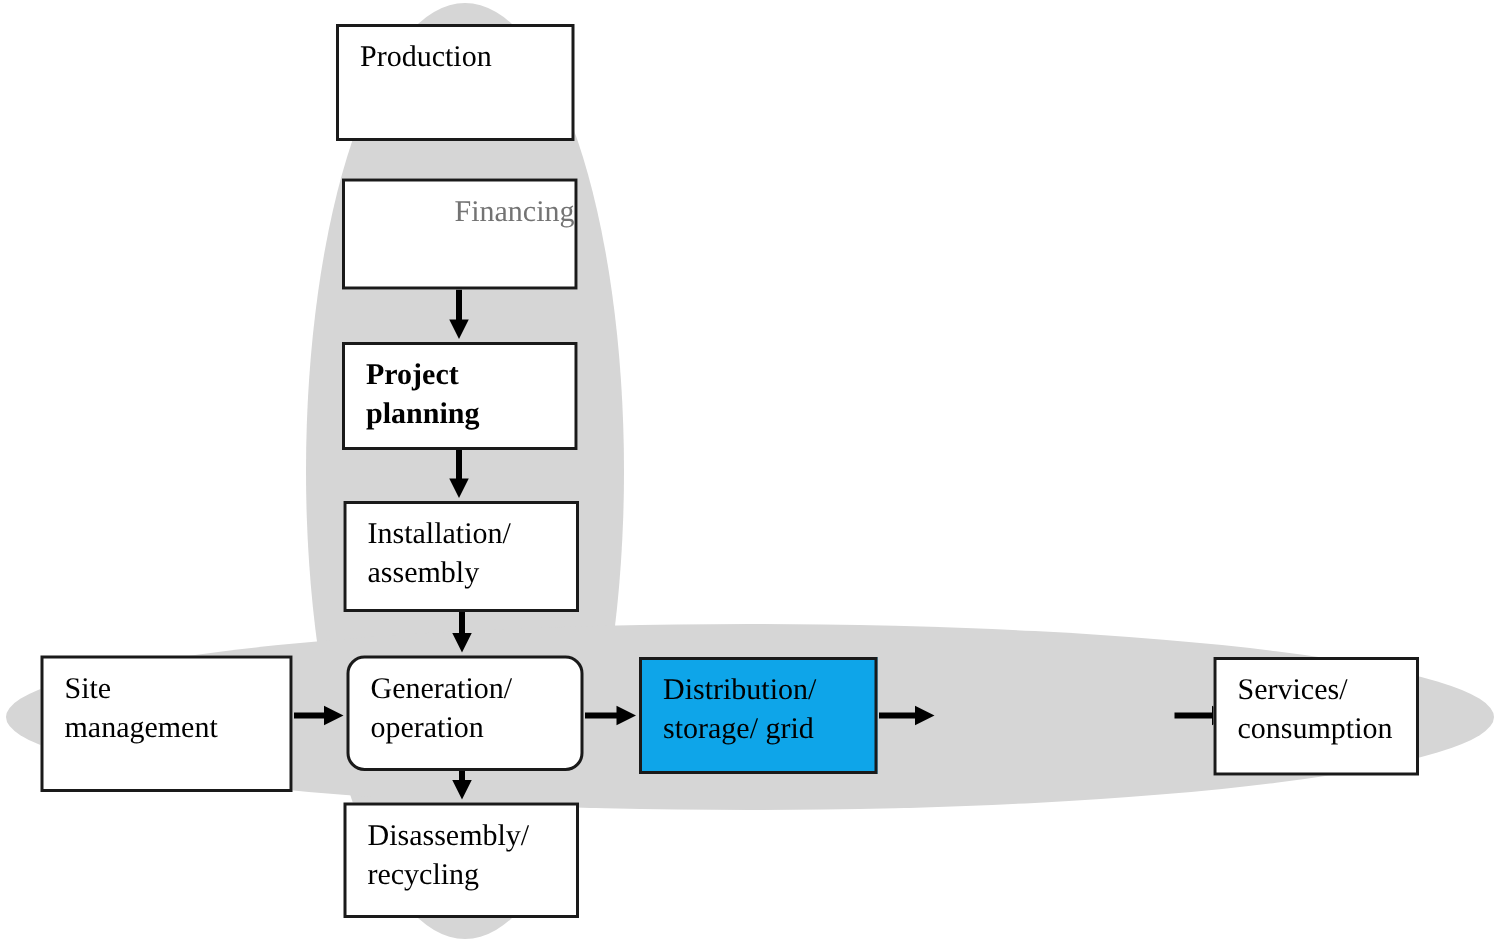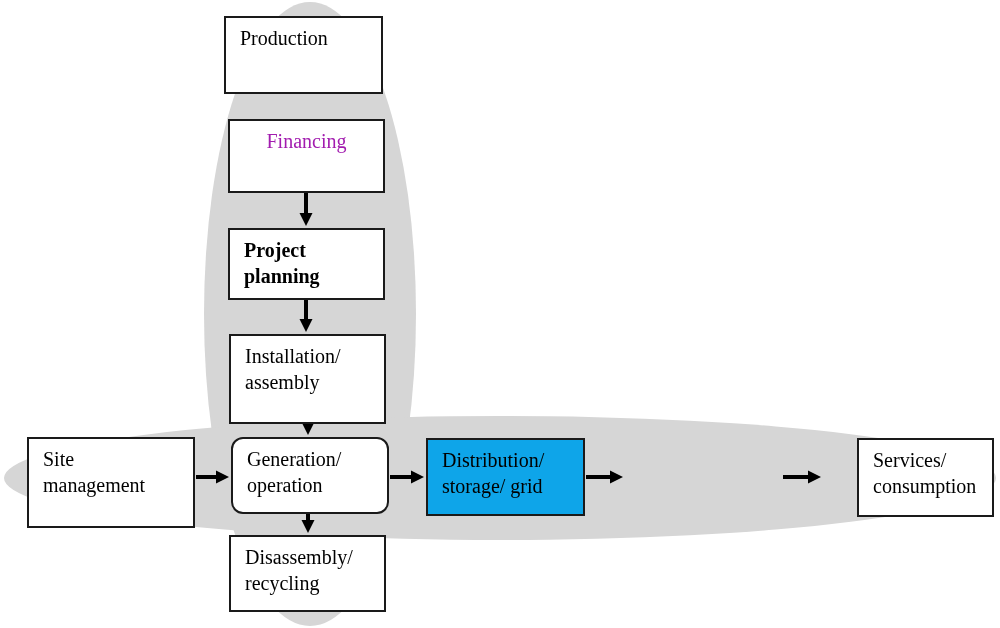--- a/index.html
+++ b/index.html
@@ -90,28 +90,28 @@
         <line x1="586" y1="477" x2="611" y2="477" stroke="#000000" stroke-width="4"></line>
         <polygon points="610,470.5 610,483.5 623,477" fill="#000000"></polygon>
       </g>
       <g>
         <line x1="783" y1="477" x2="809" y2="477" stroke="#000000" stroke-width="4"></line>
         <polygon points="808,470.5 808,483.5 821,477" fill="#000000"></polygon>
       </g>
     </svg>
 
 <div class="node" style="left: 224px; top: 16px; width: 159px; height: 78px; background: rgb(255, 255, 255); border-color: rgb(26, 26, 26); color: rgb(0, 0, 0);"><span>Production</span></div>
-    <div class="node center" style="left: 228px; top: 119px; width: 157px; height: 74px; background: rgb(255, 255, 255); border-color: rgb(26, 26, 26); color: #a21caf;"><span>Financing</span></div>
+    <div class="node center" style="left: 228px; top: 119px; width: 157px; height: 74px; background: rgb(255, 255, 255); border-color: rgb(26, 26, 26); color: #737373; text-align: right;"><span>Financing</span></div>
     <div class="node" style="left: 228px; top: 228px; width: 157px; height: 72px; background: rgb(255, 255, 255); border-color: rgb(26, 26, 26); color: rgb(0, 0, 0); font-weight: bold;"><span>Project
 planning</span></div>
-    <div class="node" style="left: 229px; top: 334px; width: 157px; height: 90px; background: rgb(255, 255, 255); border-color: rgb(26, 26, 26); color: rgb(0, 0, 0);"><span>Installation/
+    <div class="node" style="left: 229px; top: 334px; width: 157px; height: 74px; background: rgb(255, 255, 255); border-color: rgb(26, 26, 26); color: rgb(0, 0, 0);"><span>Installation/
 assembly</span></div>
     <div class="node" style="left: 27px; top: 437px; width: 168px; height: 91px; background: rgb(255, 255, 255); border-color: rgb(26, 26, 26); color: rgb(0, 0, 0);"><span>Site
 management</span></div>
     <div class="node" style="left: 231px; top: 437px; width: 158px; height: 77px; background: rgb(255, 255, 255); border-color: rgb(26, 26, 26); color: rgb(0, 0, 0); border-radius: 12px;"><span>Generation/
 operation</span></div>
     <div class="node" style="left: 426px; top: 438px; width: 159px; height: 78px; background: #0ea5e9; border-color: rgb(26, 26, 26); color: rgb(0, 0, 0);"><span>Distribution/
 storage/ grid</span></div>
-    <div class="node" style="left: 857px; top: 438px; width: 137px; height: 79px; background: rgb(255, 255, 255); border-color: rgb(26, 26, 26); color: rgb(0, 0, 0);"><span>Services/
+    <div class="node" style="left: 809px; top: 438px; width: 137px; height: 79px; background: rgb(255, 255, 255); border-color: rgb(26, 26, 26); color: rgb(0, 0, 0);"><span>Services/
 consumption</span></div>
     <div class="node" style="left: 229px; top: 535px; width: 157px; height: 77px; background: rgb(255, 255, 255); border-color: rgb(26, 26, 26); color: rgb(0, 0, 0);"><span>Disassembly/
 recycling</span></div>
   </div>
 
 </body></html>

